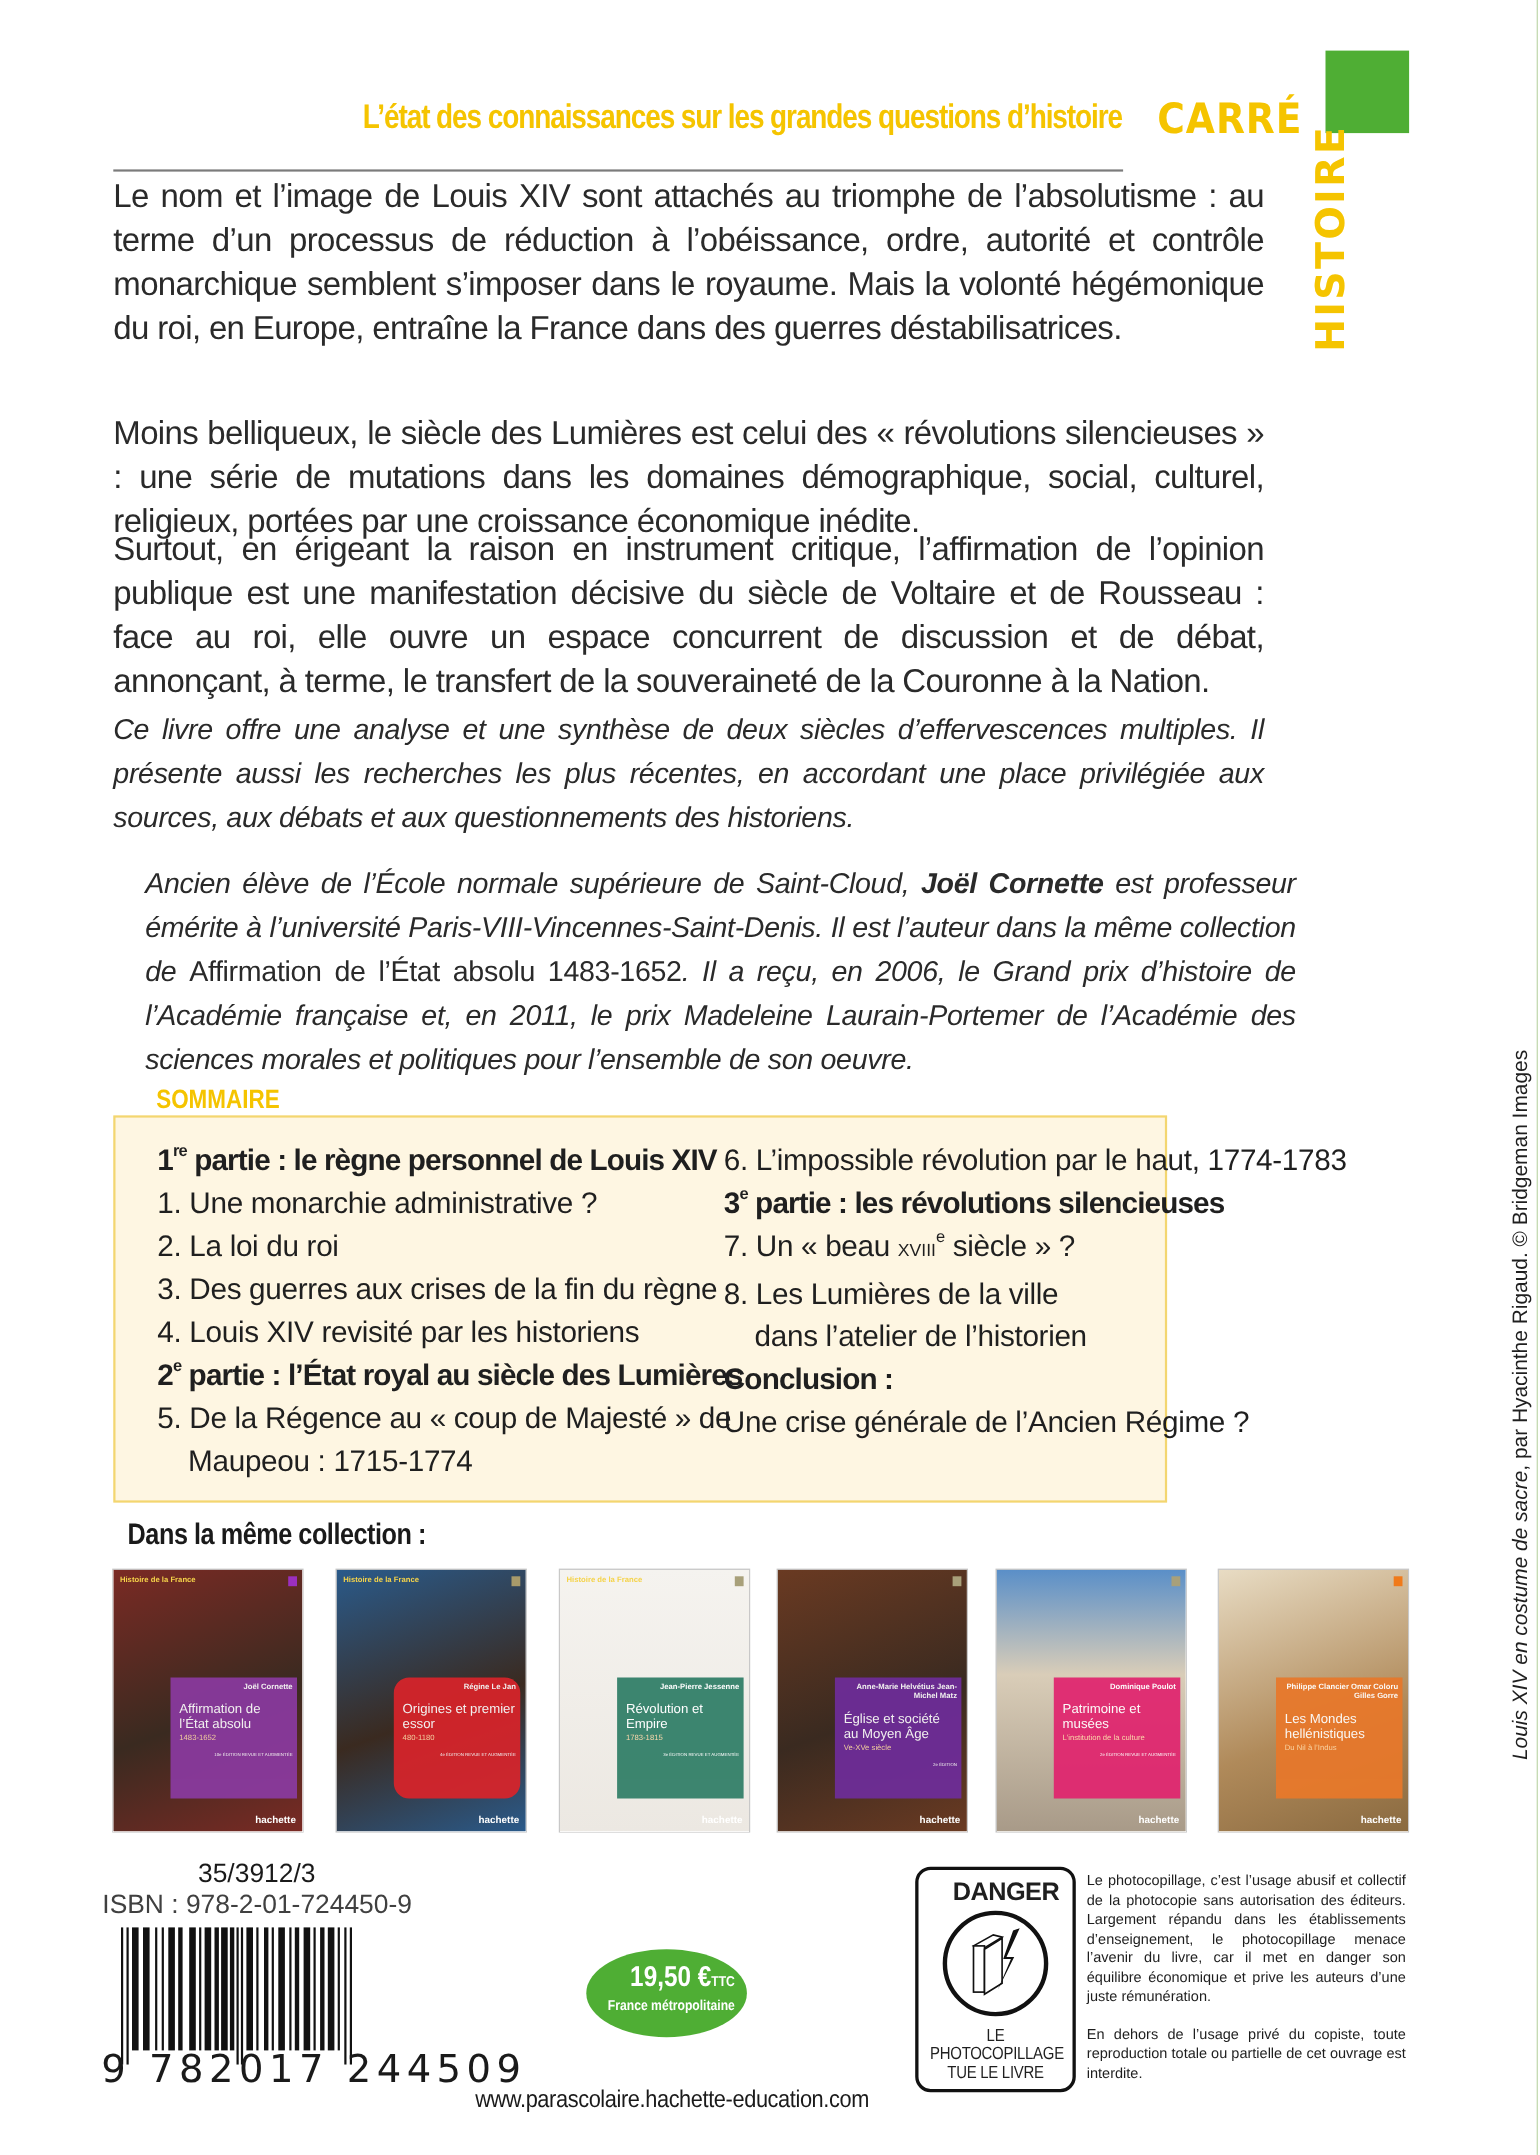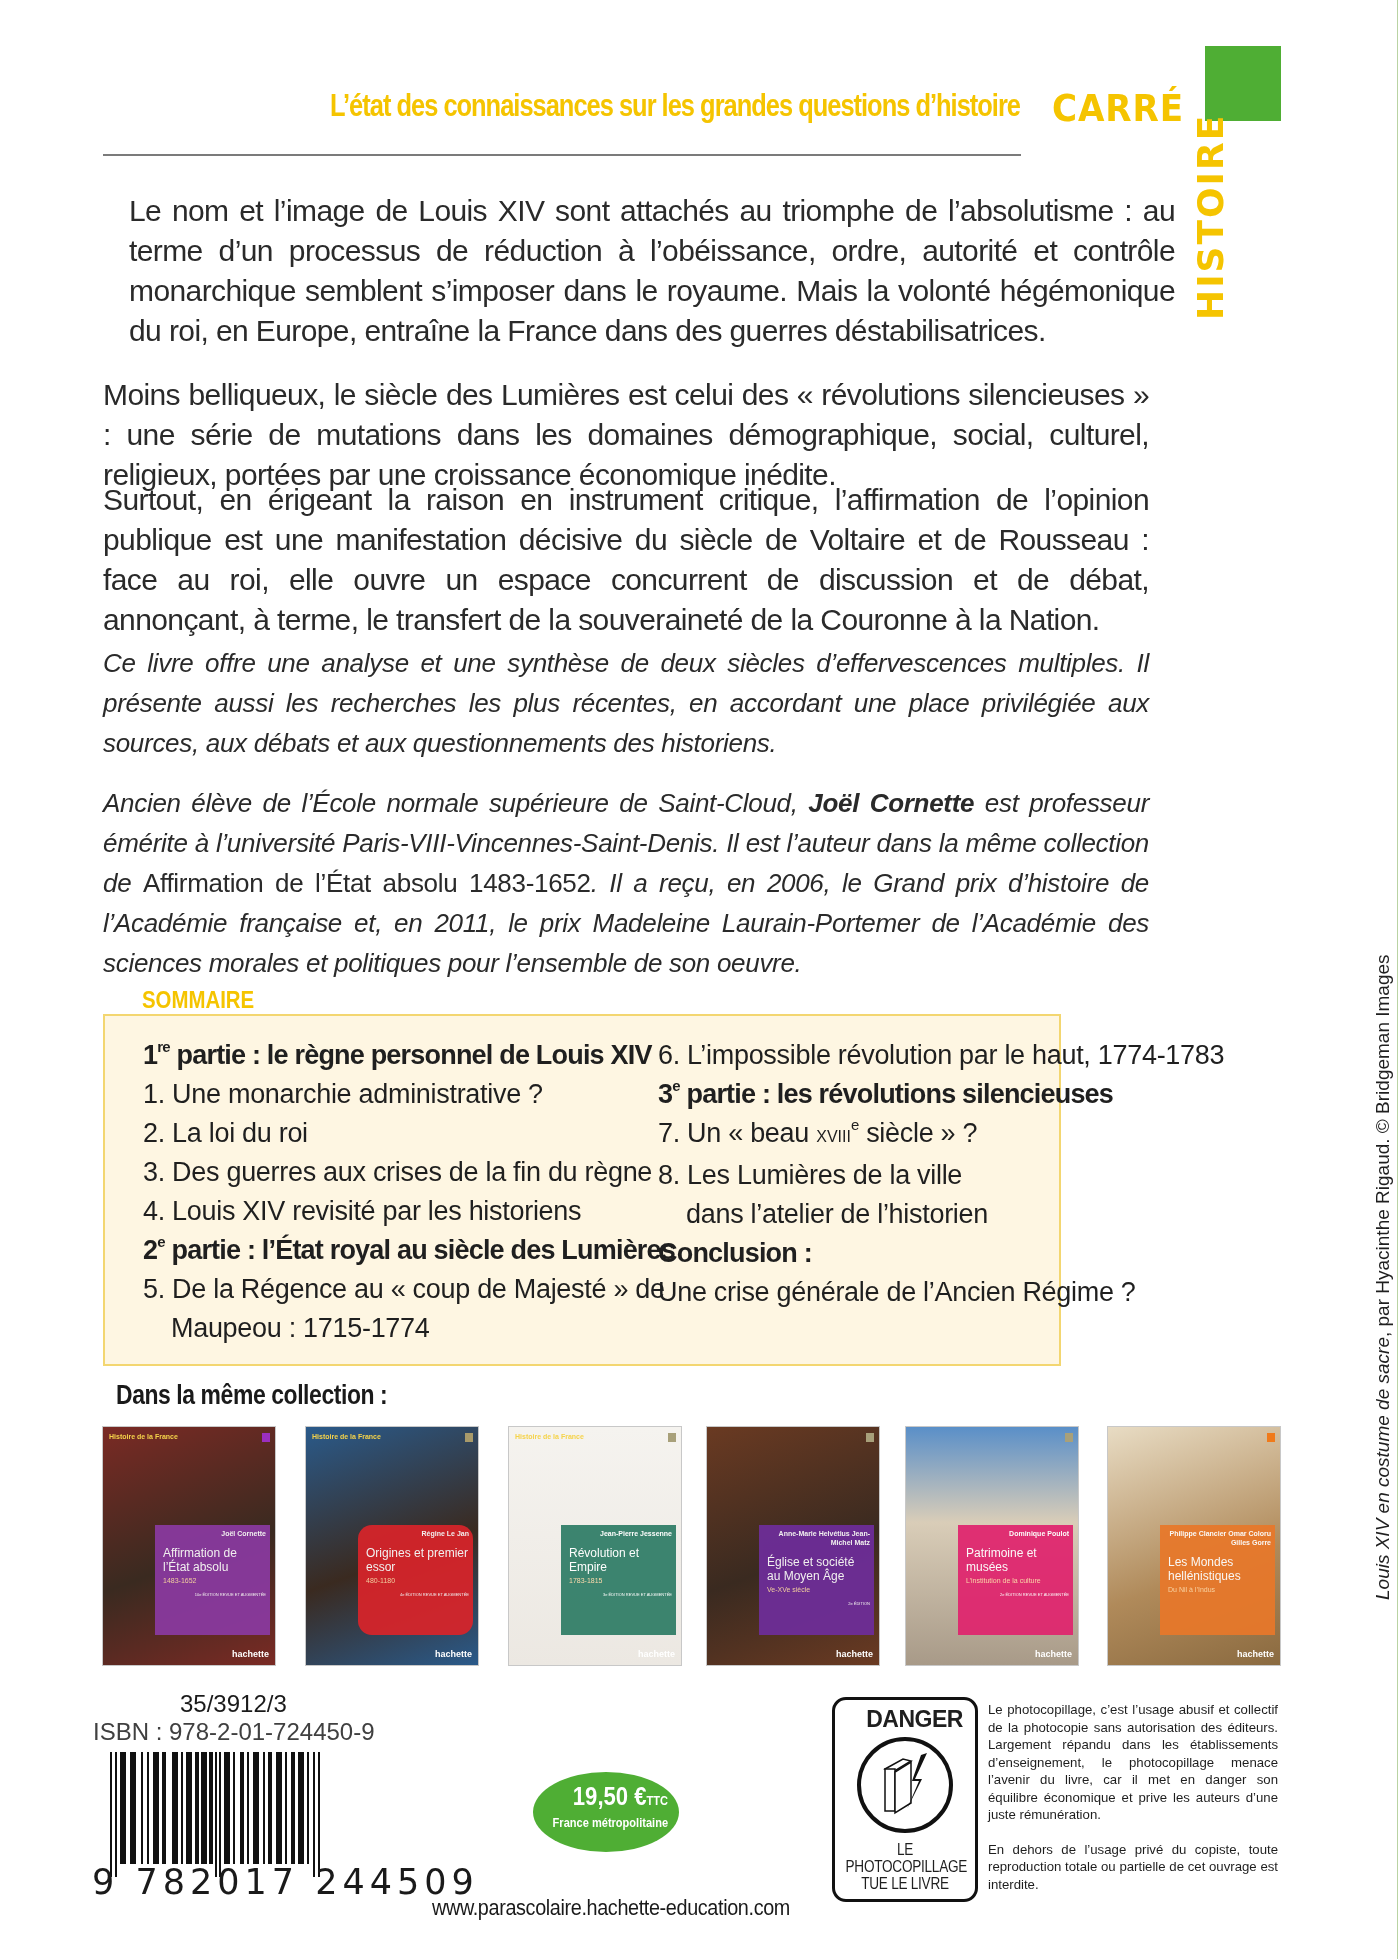--- a/index.html
+++ b/index.html
@@ -11,25 +11,25 @@
              color:#f5c400; letter-spacing:-1.2px; transform:scaleX(0.82); transform-origin:right center; white-space:nowrap; }
   .brand { position:absolute; top:86px; left:1052px; font-weight:bold; font-size:38px; color:#f5c400;
            letter-spacing:1px; font-family:"DejaVu Sans", sans-serif; transform:scaleX(0.9); transform-origin:left center; }
   .green-square { position:absolute; left:1205px; top:46px; width:76px; height:75px; }
   .vertical-cat { position:absolute; left:1190px; top:320px; transform:rotate(-90deg); transform-origin:left top;
                   font-family:"DejaVu Sans", sans-serif; font-weight:bold; font-size:36px; color:#f5c400; letter-spacing:2px; }
   .rule { position:absolute; left:103px; top:154px; width:918px; height:2px; background:#7b7b7b; }
 
   .body-text { position:absolute; left:103px; width:1046px; font-size:30px; line-height:40px; color:#2a2a2a;
                text-align:justify; font-family:"Liberation Sans", sans-serif; letter-spacing:-0.6px; }
-  .p1 { top:191px;margin-left:26px; }
+  .p1 { top:159px; }
   .p2 { top:375px; }
   .p3 { top:480px; }
   .p4 { top:643px; font-style:italic; font-size:26px; line-height:40px; letter-spacing:-0.3px; }
-  .p5 { top:783px; font-style:italic; font-size:26px; line-height:40px; letter-spacing:-0.3px; }
+  .p5 { top:783px; font-style:italic; font-size:26px; line-height:40px; letter-spacing:-0.3px;margin-left:29px; }
   .p5 b { font-style:italic; }
   .p5 .roman { font-style:normal; }
 
   .sommaire-label { position:absolute; left:142px; top:986px; font-weight:bold; font-size:24px; color:#f5c400;
                     transform:scaleX(0.85); transform-origin:left center; }
   .sommaire-box { position:absolute; left:103px; top:1014px; width:958px; height:352px; background:#fef6e2;
                   border:2px solid #f3d670; box-sizing:border-box; }
   .toc-col { position:absolute; top:20px; font-size:27px; line-height:39px; color:#1f1f1f; }
   .toc-col.left { left:38px; width:520px; }
   .toc-col.right { left:553px; width:600px; }

